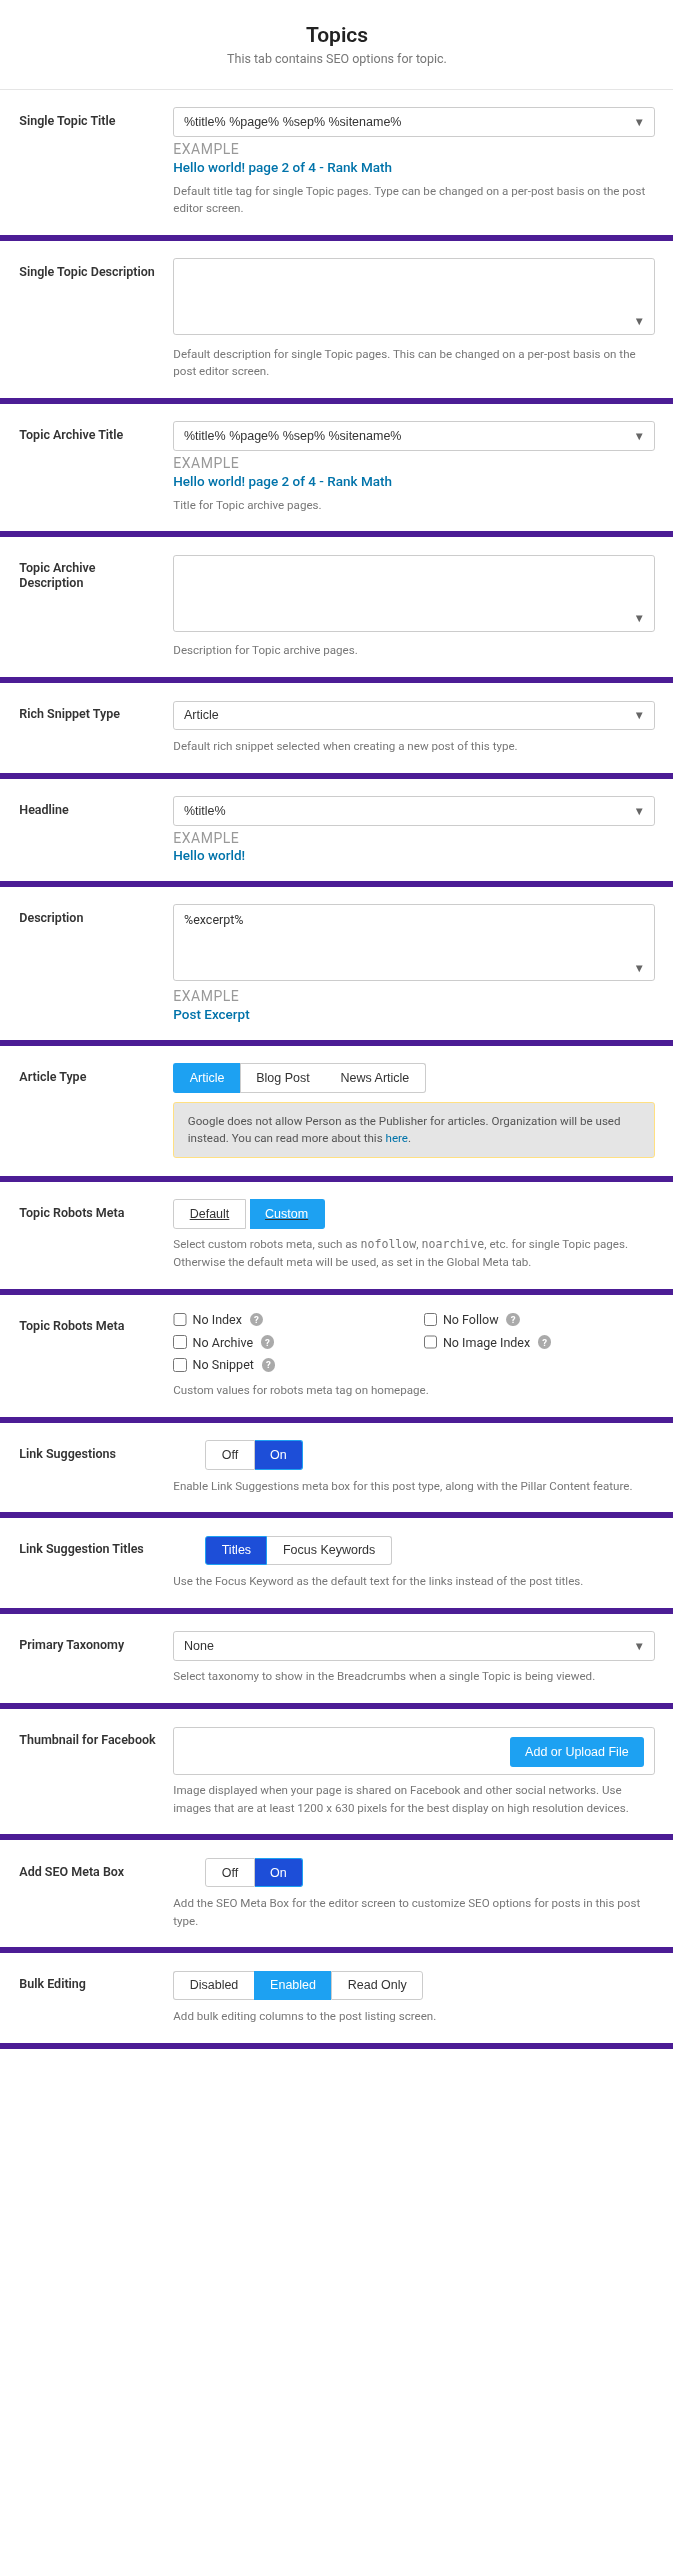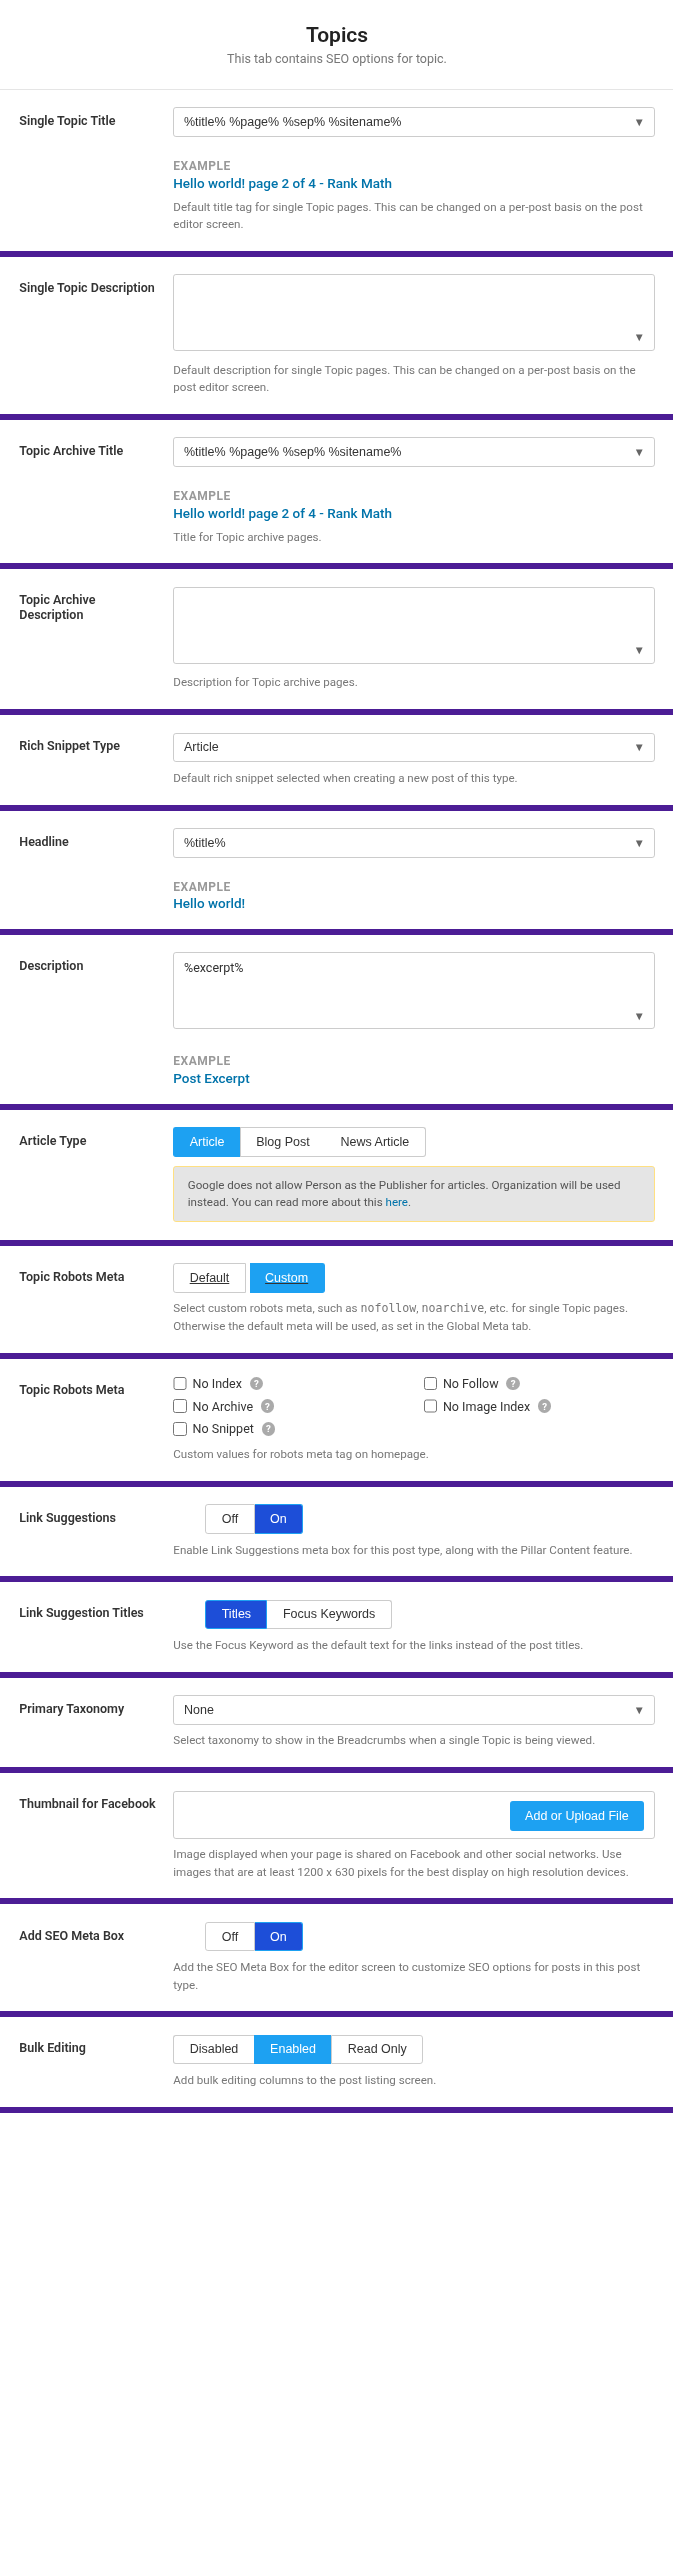--- a/index.html
+++ b/index.html
@@ -66,26 +66,25 @@
     .select-arrow {
       position: absolute;
       right: 9.7px;
       top: 50%;
       transform: translateY(-50%);
       pointer-events: none;
       color: #666;
       font-size: 11.6px;
     }
     .example-label {
-      font-size: 12px;
+      font-size: 14px;
       color: #999;
       text-transform: uppercase;
       letter-spacing: 0.5px;
-      margin-top: 22px;
-      font-weight: bold;
+      margin-top: 4px;
     }
     .example-link {
       color: #0073aa;
       font-size: 13.5px;
       font-weight: 500;
       text-decoration: none;
       display: block;
       margin-top: 1.9px;
     }
     .help-text {
@@ -294,21 +293,21 @@
 
     <div class="settings-row">
       <div class="settings-label">Single Topic Title</div>
       <div class="settings-content">
         <div class="input-select-wrapper">
           <input class="input-select" type="text" value="%title% %page% %sep% %sitename%" style="">
           <span class="select-arrow">▼</span>
         </div>
         <div class="example-label">EXAMPLE</div>
         <a class="example-link" href="#">Hello world! page 2 of 4 - Rank Math</a>
-        <div class="help-text">Default title tag for single Topic pages. This can be changed on a per-post basis on the post editor screen.</div>
+        <div class="help-text">Default title tag for single Topic pages. Type can be changed on a per-post basis on the post editor screen.</div>
       </div>
     </div>
 
     <div class="settings-row">
       <div class="settings-label">Single Topic Description</div>
       <div class="settings-content">
         <div class="textarea-wrapper">
           <textarea class="textarea-field" style=""></textarea>
           <span class="textarea-arrow">▼</span>
         </div>

